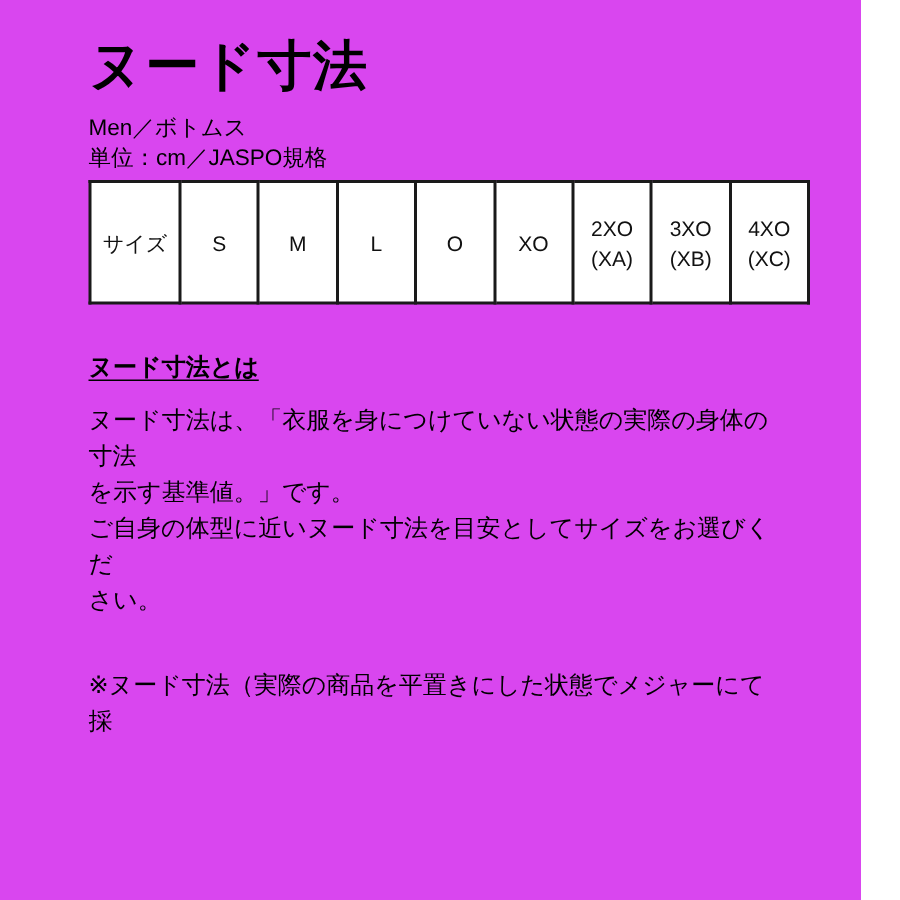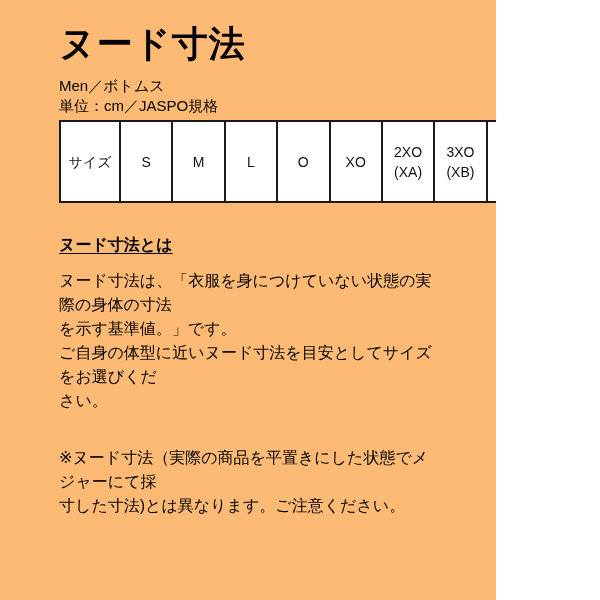--- a/index.html
+++ b/index.html
@@ -3,24 +3,24 @@
 <meta charset="utf-8">
 <style>
   * { box-sizing: border-box; margin: 0; padding: 0; }
   html, body {
     width: 600px; height: 600px;
     background: #ffffff;
     color: #111111;
     font-family: "Liberation Sans", "DejaVu Sans", sans-serif;
   }
   .page {
-    width: 496px; height: 600px;
+    width: 574px; height: 600px;
     padding: 22px 56px 0 59px;
     overflow: hidden;
-    background: #fdba74;
+    background: #d946ef;
   }
   .title {
     font-size: 36px;
     font-weight: 700;
     letter-spacing: 1px;
     line-height: 1.2;
     color: #000000;
   }
   .subtitle {
     margin-top: 11px;
@@ -143,16 +143,15 @@
     <div class="body-text">
       <div>ヌード寸法は、「衣服を身につけていない状態の実際の身体の寸法</div>
       <div>を示す基準値。」です。</div>
       <div>ご自身の体型に近いヌード寸法を目安としてサイズをお選びくだ</div>
       <div>さい。</div>
     </div>
   </div>
 
   <div class="note-text">
     <div>※ヌード寸法（実際の商品を平置きにした状態でメジャーにて採</div>
-    <div>寸した寸法)とは異なります。ご注意ください。</div>
   </div>
 
 </div>
 
 </body></html>

